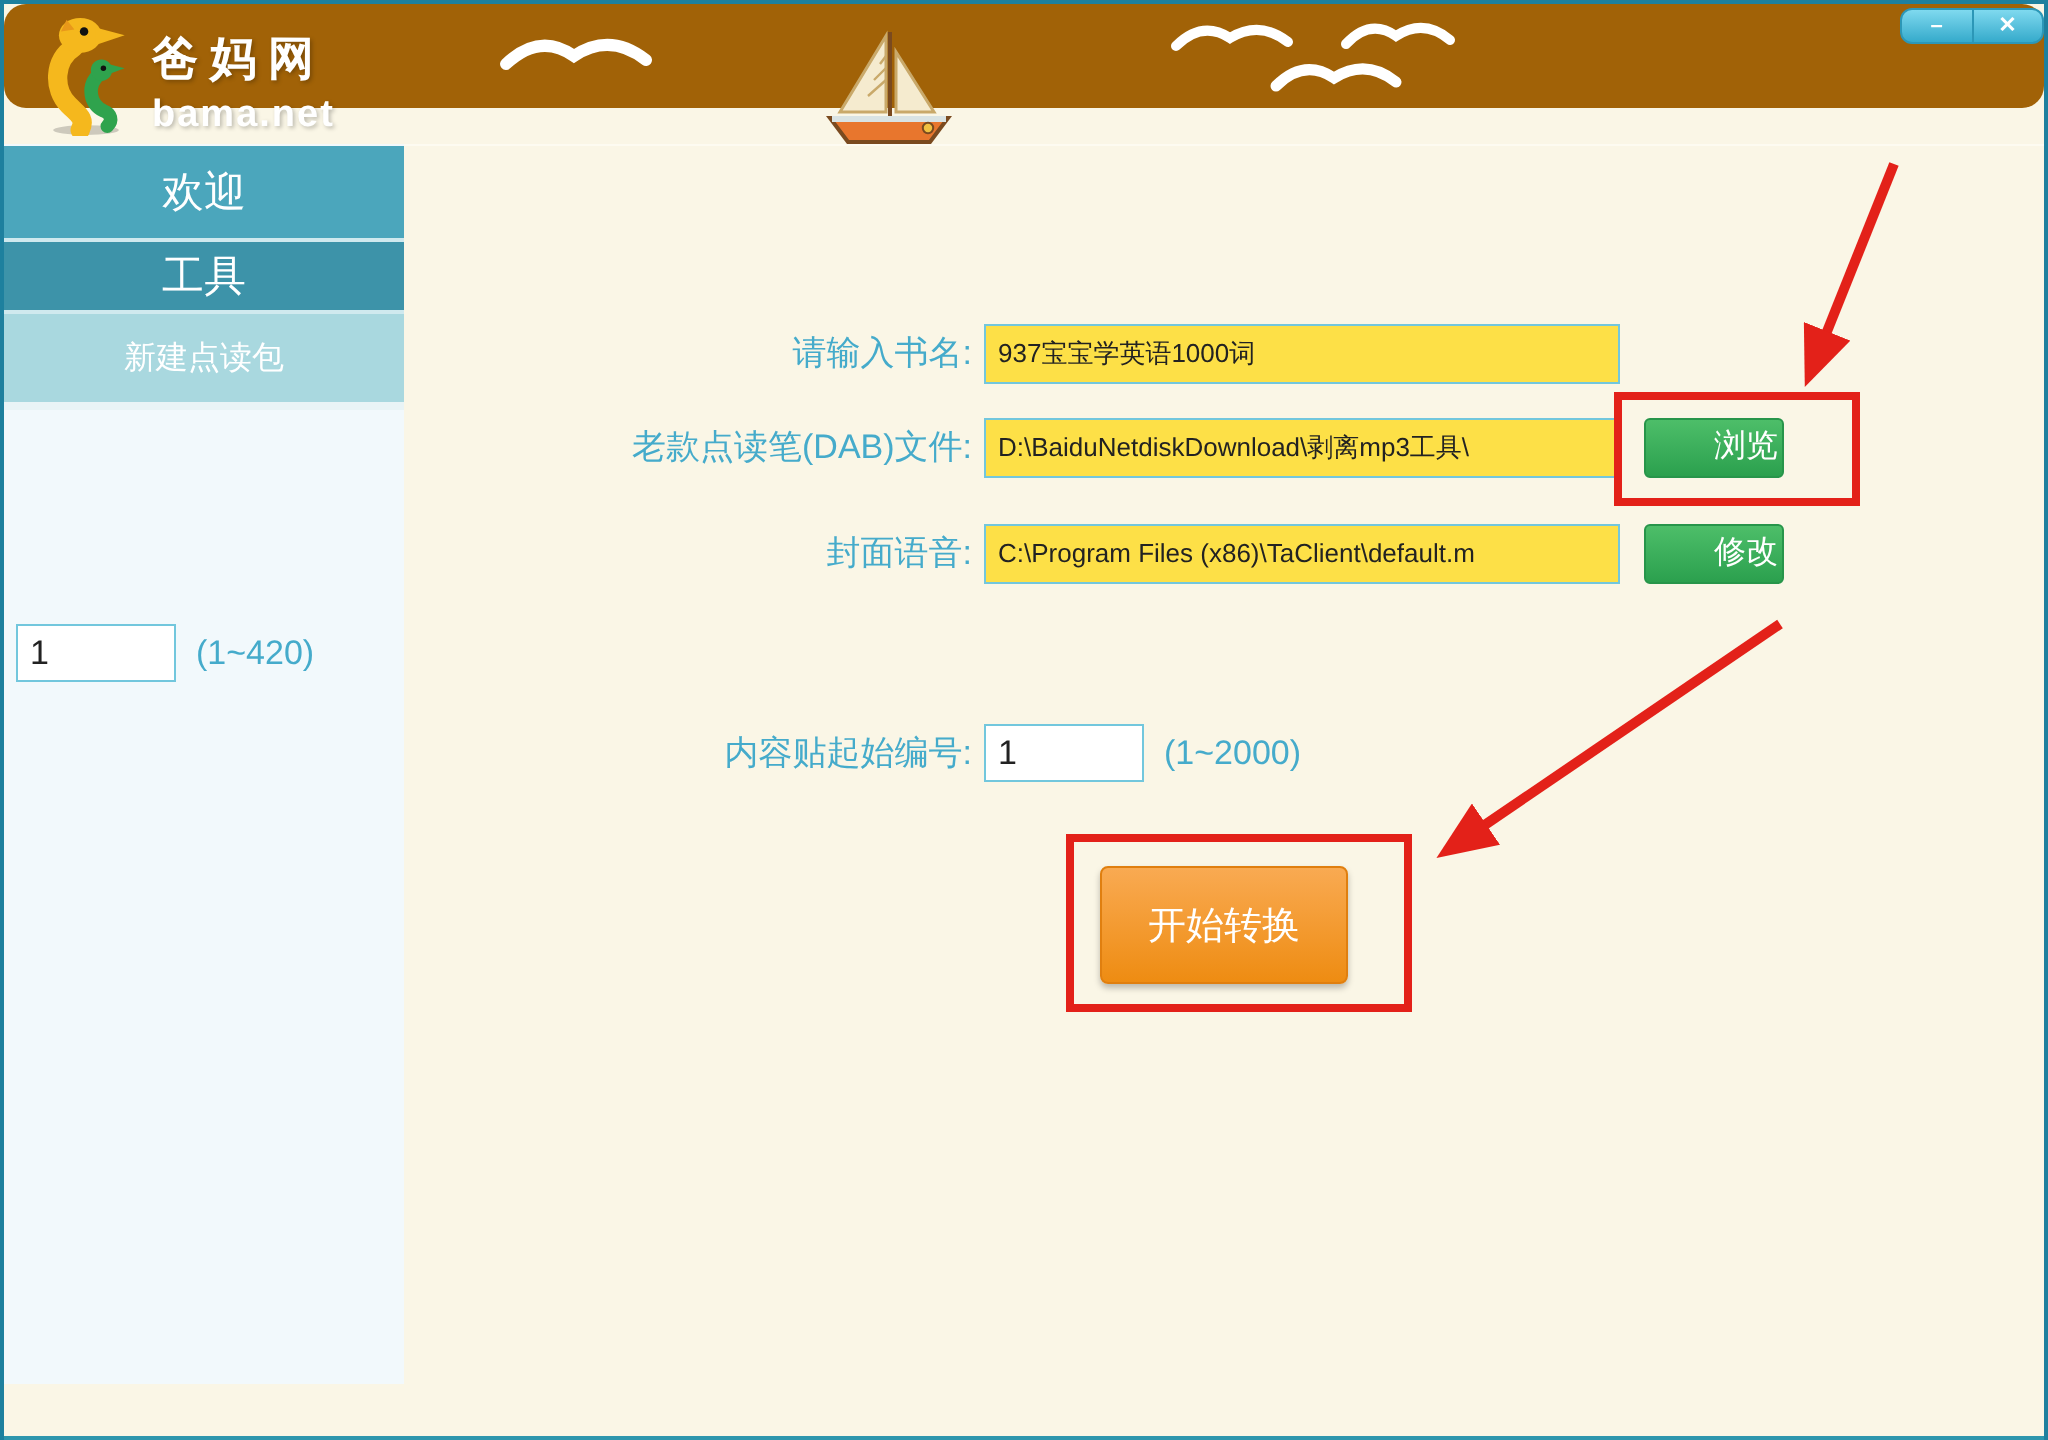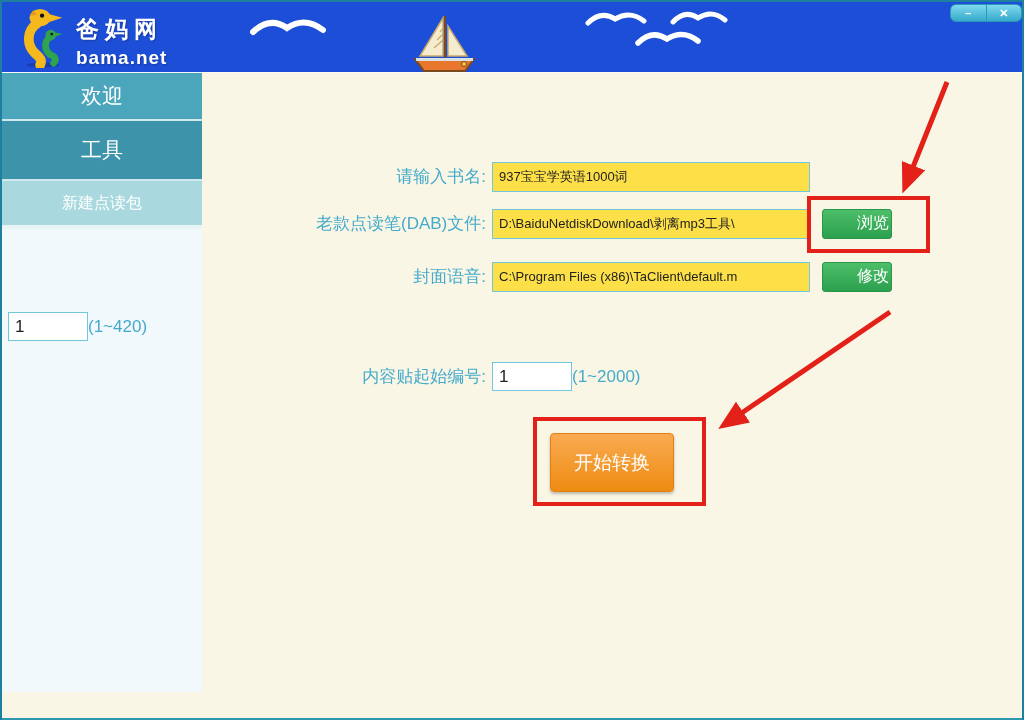--- a/index.html
+++ b/index.html
@@ -1,21 +1,21 @@
 <!DOCTYPE html>
 <html><head>
 <meta charset="utf-8">
 <style>
   * { margin:0; padding:0; box-sizing:border-box; }
   body { width:1024px; height:720px; overflow:hidden; font-family:"Liberation Sans",sans-serif; }
   .window { position:relative; width:1024px; height:720px; background:#FAF6E6;
             border-top:2px solid #1E809E; border-left:2px solid #1E809E; border-right:2px solid #1E809E; }
 
   
-  .header { position:absolute; top:0; left:0; right:0; height:70px; background:#1d4ed8; }
+  .header { position:absolute; top:0; left:0; right:0; height:52px; background:#a16207;border-radius:11px; }
   .logo { position:absolute; left:12px; top:4px; width:58px; height:62px; }
   .brand { position:absolute; left:74px; top:12px; color:#fff; }
   .brand-cn { font-size:23px; font-weight:bold; letter-spacing:6px; text-shadow:1px 1px 2px rgba(0,0,0,0.25); }
   .brand-en { font-size:19px; font-weight:bold; letter-spacing:1px; margin-top:2px; text-shadow:1px 1px 2px rgba(0,0,0,0.25); }
   .deco { position:absolute; }
   .gull1 { left:248px; top:12px; }
   .gull2 { left:583px; top:5px; }
   .gull3 { left:633px; top:24px; }
   .gull4 { left:668px; top:4px; }
   .boat  { left:405px; top:12px; }
@@ -25,35 +25,35 @@
                   background:linear-gradient(#7FD9EF,#35AACB); }
   .win-btn { flex:1; display:flex; align-items:center; justify-content:center;
              color:#fff; font-size:11px; font-weight:bold; cursor:pointer; line-height:1; }
   .win-btn.min { border-right:1px solid #2C97B7; }
 
   
   .sidebar { position:absolute; top:70px; left:0; width:200px; height:620px; background:#F2F9FC; }
   .side-item { width:100%; display:flex; align-items:center; justify-content:center;
                color:#fff; cursor:pointer; }
   .si-welcome { height:48px; margin-top:1px; background:#4BA6BC; border-bottom:2px solid #CFE9EE; font-size:21px; }
-  .si-tools   { height:60px; background:#3D93A9; border-bottom:2px solid #CFE9EE; font-size:21px; }
+  .si-tools   { height:36px; background:#3D93A9; border-bottom:2px solid #CFE9EE; font-size:21px; }
   .si-sub     { height:48px; background:#A9D8DF; border-bottom:4px solid #E9F4F6; font-size:16px; }
 
   
   .main { position:absolute; top:70px; left:200px; right:0; height:620px; background:#FAF6E6;
           border-top:1px solid #FDFBF1; }
 
   .form-row { position:absolute; left:0; display:flex; align-items:center; height:31px; }
   .r1 { top:159px;align-items:center; } .r2 { top:206px; } .r3 { top:259px; } .r4 { top:309px; } .r5 { top:359px; }
   .f-label { width:484px; text-align:right; color:#45ABCB; font-size:17px; }
   .text-input { margin-left:6px; width:318px; height:30px; border:1px solid #72C7DD; background:#fde047;
                 font-size:13px; padding:0 6px; color:#222; font-family:"Liberation Sans",sans-serif; }
   .num-input { margin-left:6px; width:80px; height:29px; border:1px solid #72C7DD; background:#fff;
                font-size:17px; padding:0 6px; color:#222; font-family:"Liberation Sans",sans-serif; }
-  .hint { color:#45ABCB; font-size:17px; }
+  .hint { color:#45ABCB; font-size:17px; margin-left:10px; }
   .green-btn { margin-left:12px; width:70px; height:30px; border:1px solid #27954A; border-radius:3px;
                background:linear-gradient(#4DBE69,#2BA04E); color:#fff; font-size:16px;
                display:flex; align-items:center; justify-content:center; cursor:pointer;padding-left:32px; }
   .submit-btn { position:absolute; left:548px; top:431px; width:124px; height:59px;
                 background:linear-gradient(#F9AA52,#EE8C12); border:1px solid #E07F0F; border-radius:4px;
                 color:#fff; font-size:19px; display:flex; align-items:center; justify-content:center;
                 cursor:pointer; box-shadow:0 2px 3px rgba(0,0,0,0.25); }
 
   
   .footer { position:absolute; top:690px; left:0; right:0; height:26px; background:#45A8BC;

